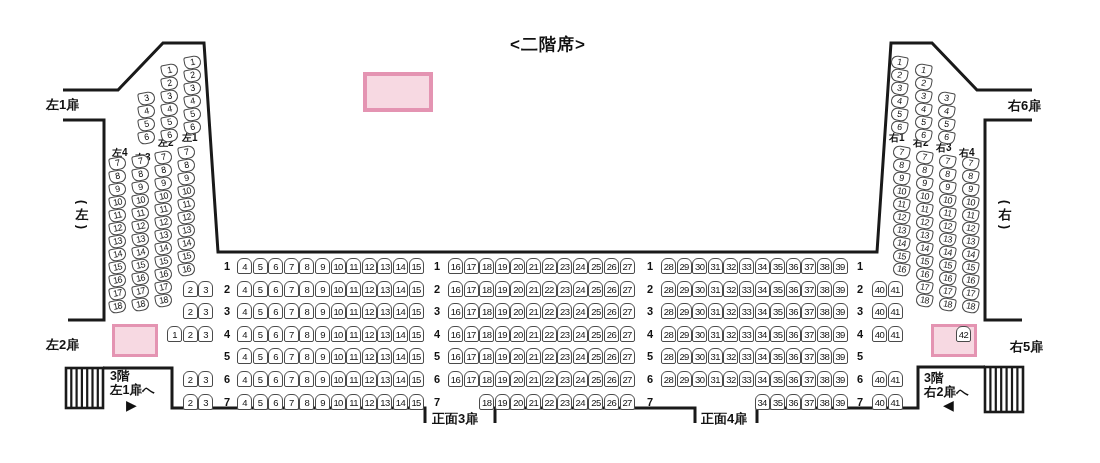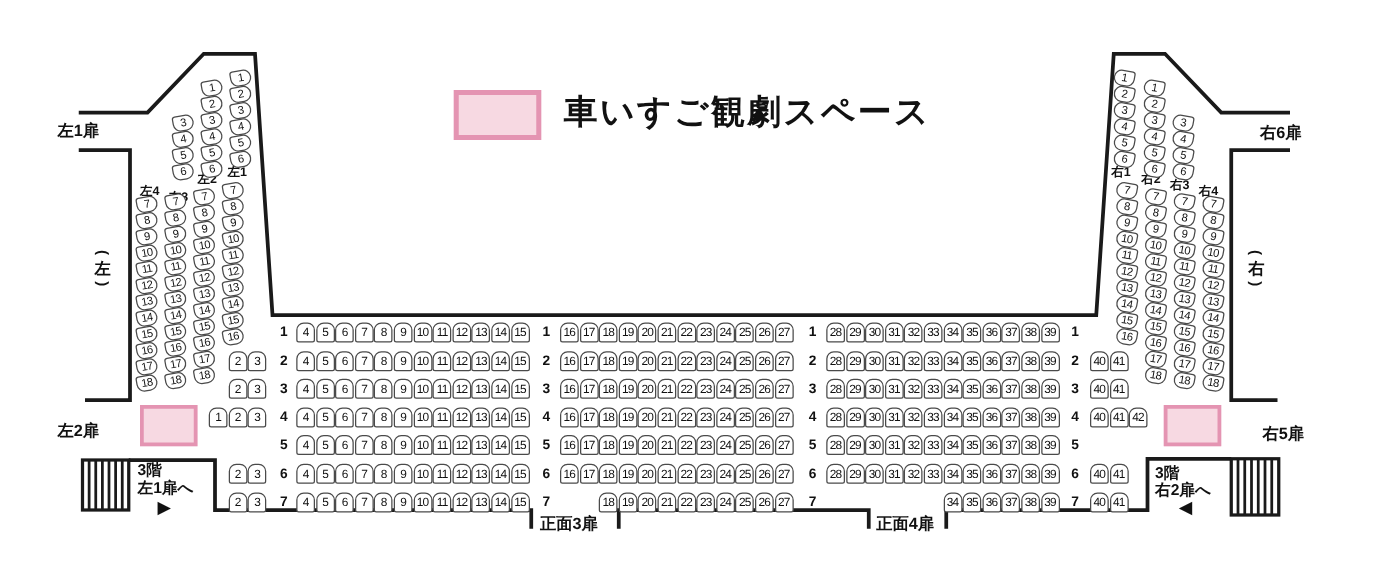--- a/index.html
+++ b/index.html
@@ -42,22 +42,22 @@
     <g stroke="#1a1a1a">
       <rect x="66" y="368" width="37" height="40" fill="#fff" stroke-width="2.6"></rect>
       <path d="M71.3 368 V408 M76.6 368 V408 M81.9 368 V408 M87.2 368 V408 M92.5 368 V408 M97.8 368 V408" stroke-width="2.2"></path>
     </g>
     <g stroke="#1a1a1a">
       <rect x="985" y="367" width="38" height="45" fill="#fff" stroke-width="2.6"></rect>
       <path d="M990.4 367 V412 M995.8 367 V412 M1001.2 367 V412 M1006.6 367 V412 M1012 367 V412 M1017.4 367 V412" stroke-width="2.2"></path>
     </g>
   </svg>
 
+  <div class="title">&lt;二階席&gt;</div>
   <div class="legend-swatch" style="background: rgb(247, 217, 226); border: 4px solid rgb(228, 148, 178);"></div>
-  <div class="legend-label">車いすご観劇スペース</div>
 
   <div class="doorlabel" style="left:46px;top:96px;">左1扉</div>
   <div class="doorlabel" style="left:46px;top:336px;">左2扉</div>
   <div class="doorlabel" style="left:1008px;top:97px;">右6扉</div>
   <div class="doorlabel" style="left:1010px;top:338px;">右5扉</div>
   <div class="doorlabel" style="left:432px;top:410px;">正面3扉</div>
   <div class="doorlabel" style="left:701px;top:410px;">正面4扉</div>
 
   <div class="vlabel" style="left:74px;top:196px;">
       <span class="p">(</span>
@@ -251,21 +251,21 @@
       <div class="seat center" style="left: 723.4px; top: 326px;">32</div>
       <div class="seat center" style="left: 739px; top: 326px;">33</div>
       <div class="seat center" style="left: 754.6px; top: 326px;">34</div>
       <div class="seat center" style="left: 770.2px; top: 326px;">35</div>
       <div class="seat center" style="left: 785.8px; top: 326px;">36</div>
       <div class="seat center" style="left: 801.4px; top: 326px;">37</div>
       <div class="seat center" style="left: 817px; top: 326px;">38</div>
       <div class="seat center" style="left: 832.6px; top: 326px;">39</div>
       <div class="seat center" style="left: 872px; top: 326px;">40</div>
       <div class="seat center" style="left: 887.6px; top: 326px;">41</div>
-      <div class="seat center" style="left: 903px; top: 326px;">42</div>
+      <div class="seat center" style="left: 956px; top: 326px;">42</div>
       <div class="rownum" style="left: 220px; top: 350px;">5</div>
       <div class="rownum" style="left: 430px; top: 350px;">5</div>
       <div class="rownum" style="left: 643px; top: 350px;">5</div>
       <div class="rownum" style="left: 853px; top: 350px;">5</div>
       <div class="seat center" style="left: 237px; top: 348px;">4</div>
       <div class="seat center" style="left: 252.6px; top: 348px;">5</div>
       <div class="seat center" style="left: 268.2px; top: 348px;">6</div>
       <div class="seat center" style="left: 283.8px; top: 348px;">7</div>
       <div class="seat center" style="left: 299.4px; top: 348px;">8</div>
       <div class="seat center" style="left: 315px; top: 348px;">9</div>

